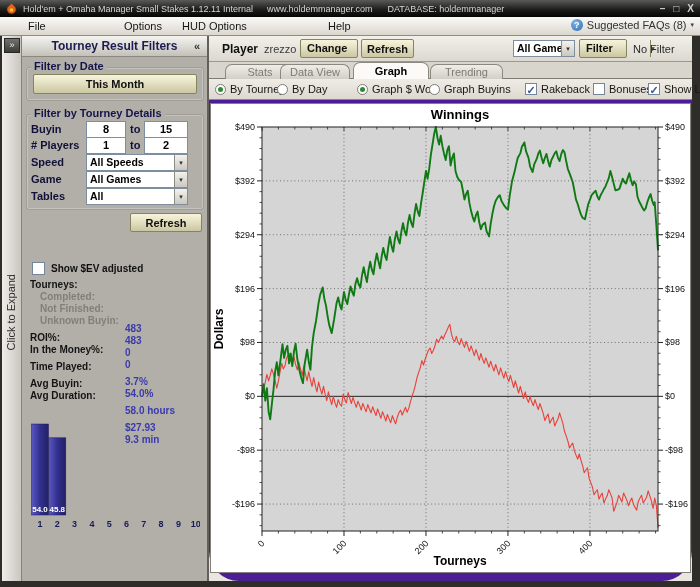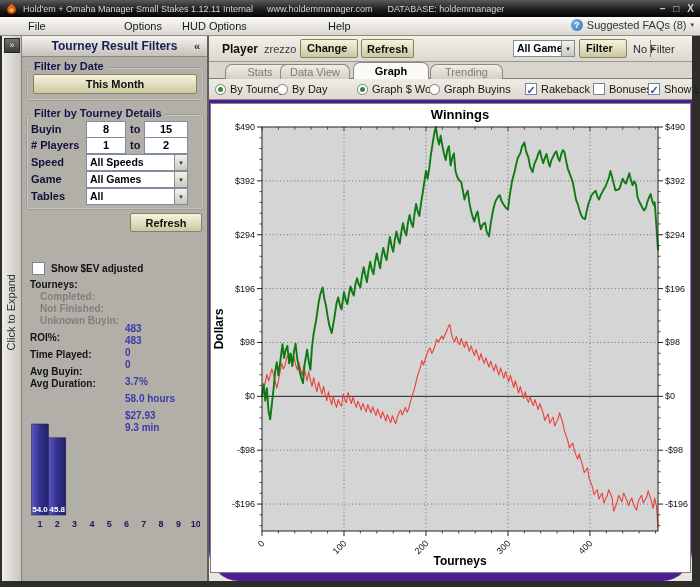--- a/index.html
+++ b/index.html
@@ -171,20 +171,21 @@
 
     <div class="stats" id="stats">
         <div class="s-group">
           <div class="s-row"><span>Tourneys:</span><span class="s-val">483</span></div>
           <div class="s-row muted"><span>Completed:</span><span class="s-val">483</span></div>
           <div class="s-row muted"><span>Not Finished:</span><span class="s-val">0</span></div>
           <div class="s-row muted"><span>Unknown Buyin:</span><span class="s-val">0</span></div>
         </div>
         <div class="s-group">
           <div class="s-row"><span>ROI%:</span><span class="s-val">3.7%</span></div>
+          <div class="s-row"><span>In the Money%:</span><span class="s-val">54.0%</span></div>
         </div>
         <div class="s-group">
           <div class="s-row"><span>Time Played:</span><span class="s-val">58.0 hours</span></div>
         </div>
         <div class="s-group">
           <div class="s-row"><span>Avg Buyin:</span><span class="s-val">$27.93</span></div>
           <div class="s-row"><span>Avg Duration:</span><span class="s-val">9.3 min</span></div>
         </div>
       </div>
 

